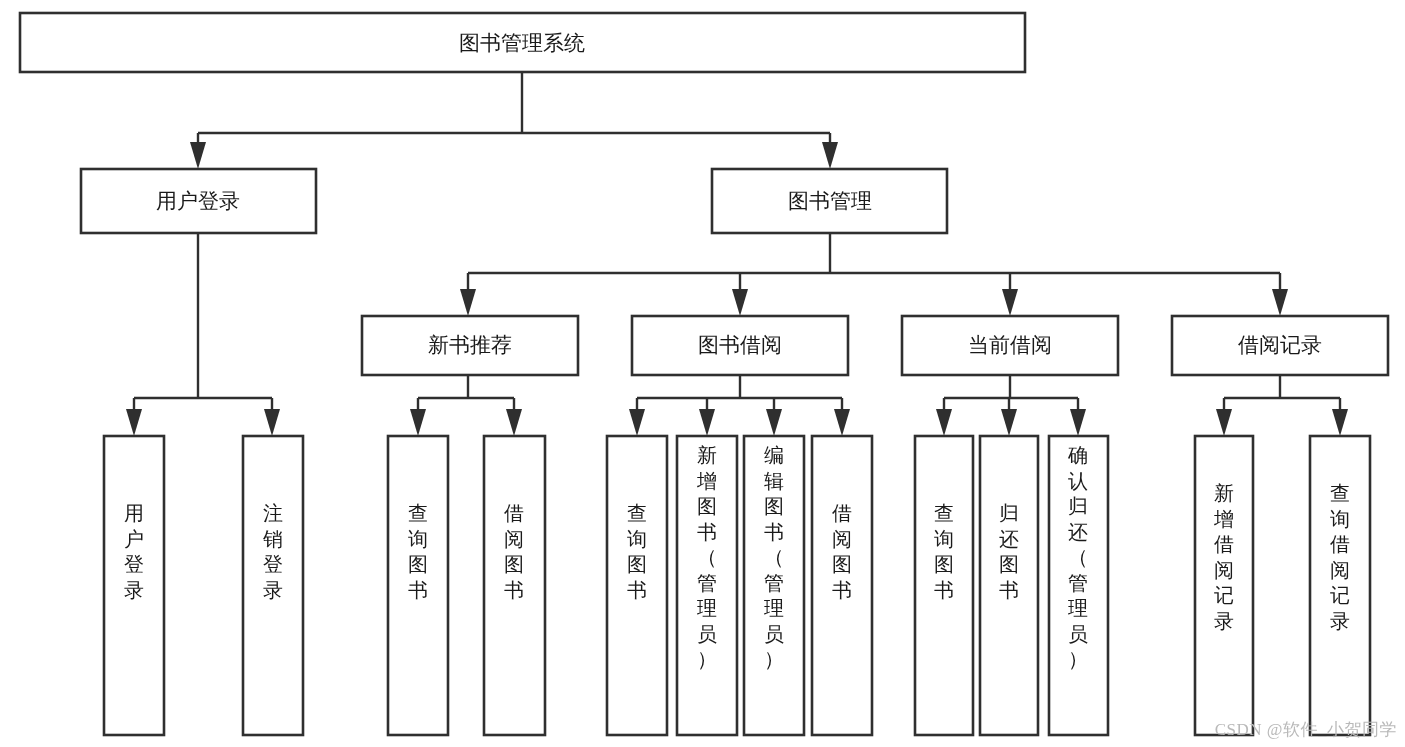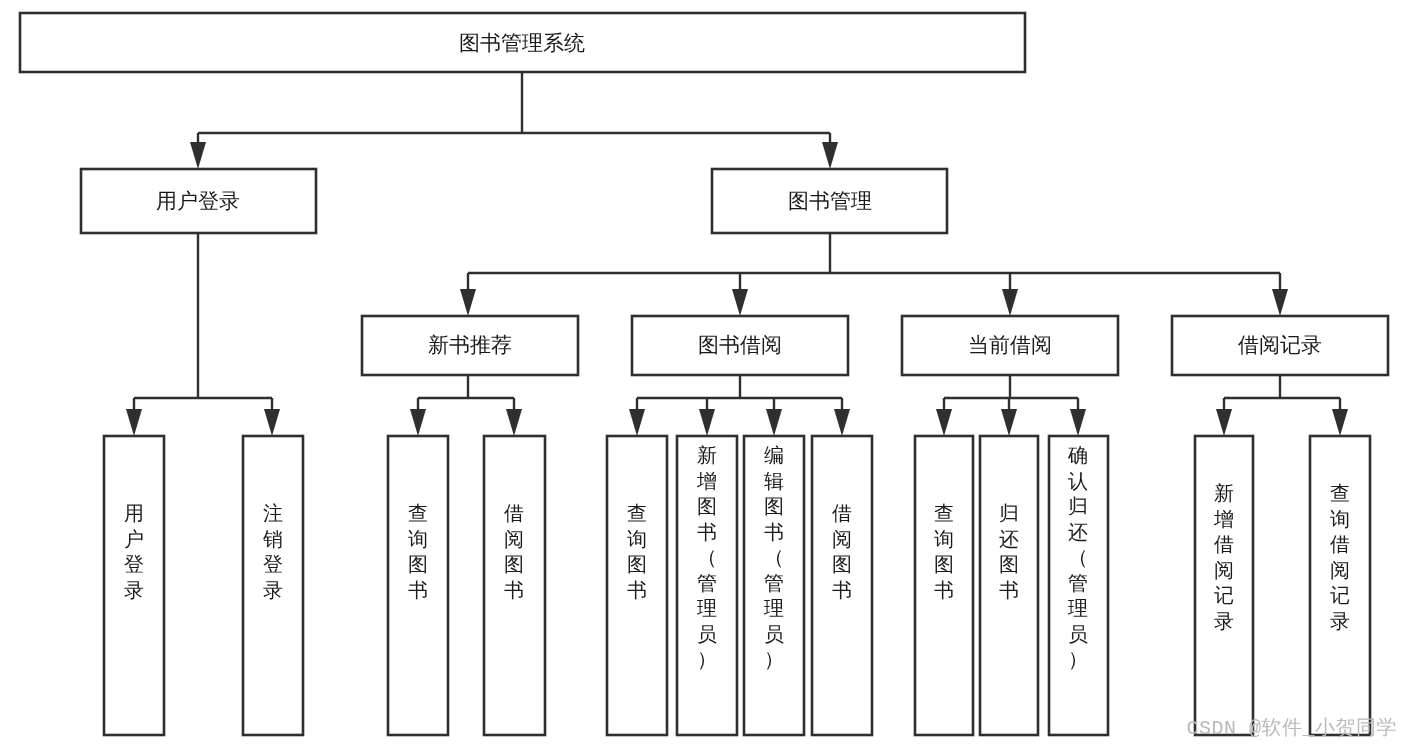--- a/index.html
+++ b/index.html
@@ -32,22 +32,22 @@
   .leaf-label{
     font-family:"DejaVu Sans","Liberation Sans",sans-serif;
     fill:#1a1a1a;
     font-size:20px;
     text-anchor:middle;
   }
   .watermark{
     position:absolute;
     right:8px;
     bottom:6px;
-    font-family:Liberation Mono, monospace;
-    font-size:20px;
+    font-family:Liberation Serif, serif;
+    font-size:17px;
     color:#b9b9b9;
     letter-spacing:0.5px;
     white-space:nowrap;
     pointer-events:none;
   }
 </style>
 </head>
 <body>
 
 <svg id="diagram" viewBox="0 0 1405 747">

